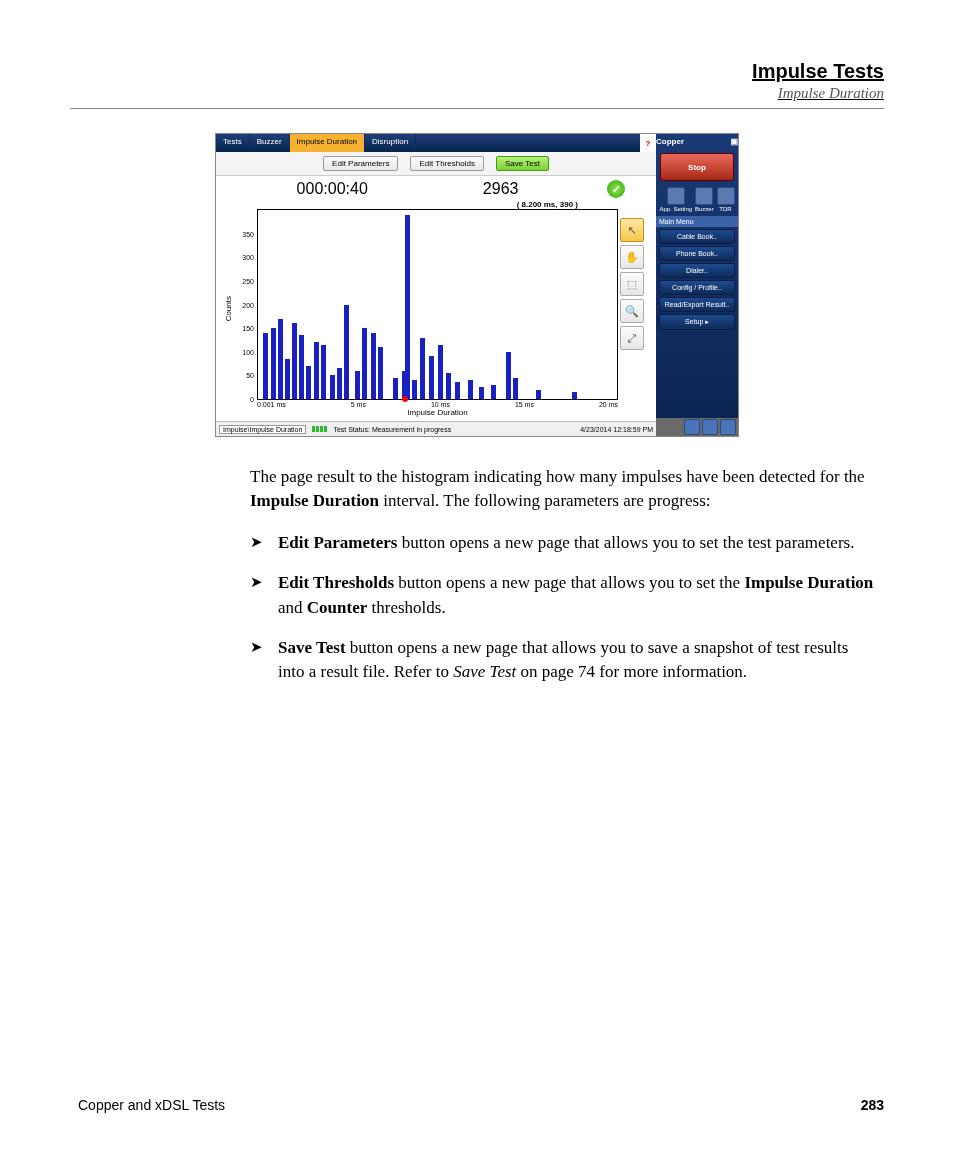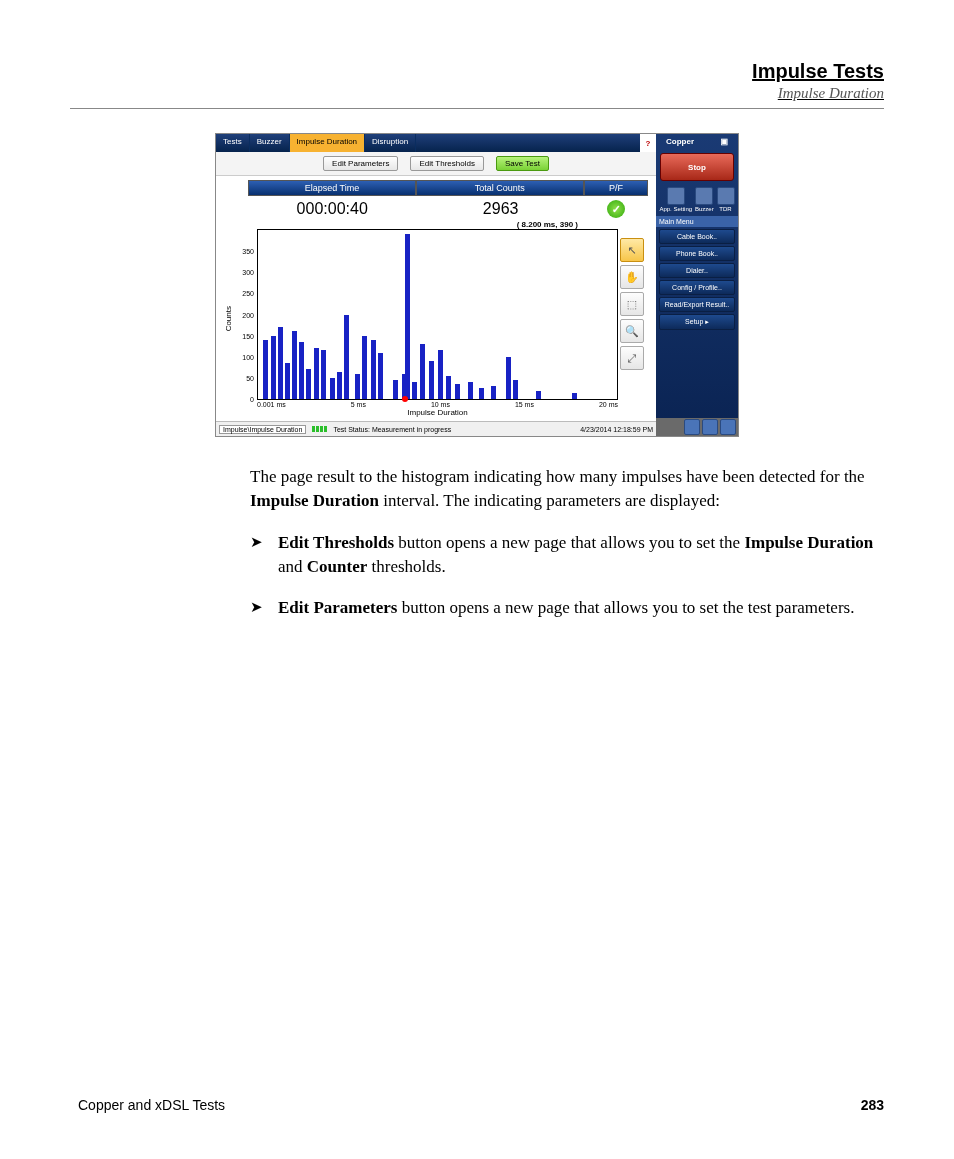--- a/index.html
+++ b/index.html
@@ -37,21 +37,21 @@
 .xticks{display:flex;justify-content:space-between;font-size:7px;margin-left:22px;margin-top:1px;}
 .xlabel{text-align:center;font-size:8px;margin-left:22px;}
 .chart-tools{width:26px;display:flex;flex-direction:column;gap:3px;padding:18px 2px 0 2px;}
 .tool{width:22px;height:22px;border:1px solid #aaa;background:linear-gradient(#fdfdfd,#e6e6e6);border-radius:2px;display:flex;align-items:center;justify-content:center;font-size:11px;color:#555;}
 .tool.sel{background:linear-gradient(#ffe9a6,#f7c64a);border-color:#c98f10;}
 .status{display:flex;align-items:center;background:#f0f0f0;border-top:1px solid #bbb;font-size:7px;height:14px;padding:0 3px;gap:6px;}
 .st-path{background:#fff;border:1px solid #999;padding:0 3px;}
 .bat{display:flex;gap:1px;align-items:center;}
 .bat span{width:3px;height:6px;background:#2bbf2b;}
 .side-pane{width:82px;background:linear-gradient(#1a3a74,#0a2352);color:#fff;display:flex;flex-direction:column;font-size:7px;position:relative;}
-.side-title{padding:3px 10px;font-weight:bold;font-size:8px;display:flex;justify-content:space-between;}
+.side-title{padding:3px 0;font-weight:bold;font-size:8px;display:flex;justify-content:space-between;}
 .stop-btn{margin:4px;height:26px;background:linear-gradient(#e96a5a,#a82818);border:1px solid #600;border-radius:3px;display:flex;align-items:center;justify-content:center;font-weight:bold;font-size:8px;}
 .mini-icons{display:flex;justify-content:space-around;padding:2px 2px 4px 2px;}
 .mini{display:flex;flex-direction:column;align-items:center;gap:1px;font-size:6px;}
 .mini-i{width:16px;height:16px;background:#5a7ab0;border:1px solid #2a4a80;border-radius:2px;}
 .menu-hdr{background:#3a63a8;padding:2px 3px;font-size:7px;}
 .menu-item{background:linear-gradient(#1e4a8e,#0d2a5a);border:1px solid #0a1f44;margin:2px 3px;padding:3px 2px;text-align:center;border-radius:2px;font-size:7px;}
 .tray{margin-top:auto;background:#6a6a6a;height:18px;display:flex;align-items:center;justify-content:flex-end;gap:2px;padding:0 2px;}
 .tray-i{width:14px;height:14px;background:#4a74b8;border:1px solid #2a4a80;border-radius:2px;}
 
 .prose{margin-left:180px;margin-right:10px;font-size:17px;line-height:1.42;}
@@ -81,25 +81,20 @@
           <div class="tab">Tests</div>
           <div class="tab">Buzzer</div>
           <div class="tab active">Impulse Duration</div>
           <div class="tab">Disruption</div>
           <div class="help-icn">?</div>
         </div>
         <div class="btnrow">
           <div class="ui-btn">Edit Parameters</div>
           <div class="ui-btn">Edit Thresholds</div>
           <div class="ui-btn green">Save Test</div>
-        </div>
-        <div class="hdrrow">
-          <div class="hdrcell" style="flex:1.2">Elapsed Time</div>
-          <div class="hdrcell" style="flex:1.2">Total Counts</div>
-          <div class="hdrcell" style="flex:0.45">P/F</div>
         </div>
         <div class="valrow">
           <div class="valcell" style="flex:1.2">000:00:40</div>
           <div class="valcell" style="flex:1.2">2963</div>
           <div style="flex:0.45;display:flex;justify-content:center">
               <div class="pass">✓</div>
             </div>
         </div>
         <div class="chart-wrap">
           <div class="ylabel">Counts</div>
@@ -214,28 +209,31 @@
           <div class="tray-i"></div>
           <div class="tray-i"></div>
           <div class="tray-i"></div>
         </div>
       </div>
     </div>
   </div>
 
   <div class="prose">
     <p>
-      <span>The page result to the histogram indicating how many impulses have been detected for the </span><span class="b">Impulse Duration</span><span> interval. The indicating parameters are displayed:</span>
+      <span>The page result to the histogram indicating how many impulses have been detected for the </span><span class="b">Impulse Duration</span><span> interval. The following parameters are progress:</span>
     </p>
     <ul class="blist">
+      <li>
+        <span class="b">Edit Parameters</span><span> button opens a new page that allows you to set the test parameters.</span>
+      </li>
       <li>
         <span class="b">Edit Thresholds</span><span> button opens a new page that allows you to set the </span><span class="b">Impulse Duration</span><span> and </span><span class="b">Counter</span><span> thresholds.</span>
       </li>
       <li>
-        <span class="b">Edit Parameters</span><span> button opens a new page that allows you to set the test parameters.</span>
+        <span class="b">Save Test</span><span> button opens a new page that allows you to save a snapshot of test results into a result file. Refer to </span><span class="i">Save Test</span><span> on page 74 for more information.</span>
       </li>
     </ul>
   </div>
 
   <div class="footer">
     <span>Copper and xDSL Tests</span>
     <span class="pg">283</span>
   </div>
 </div>
 

